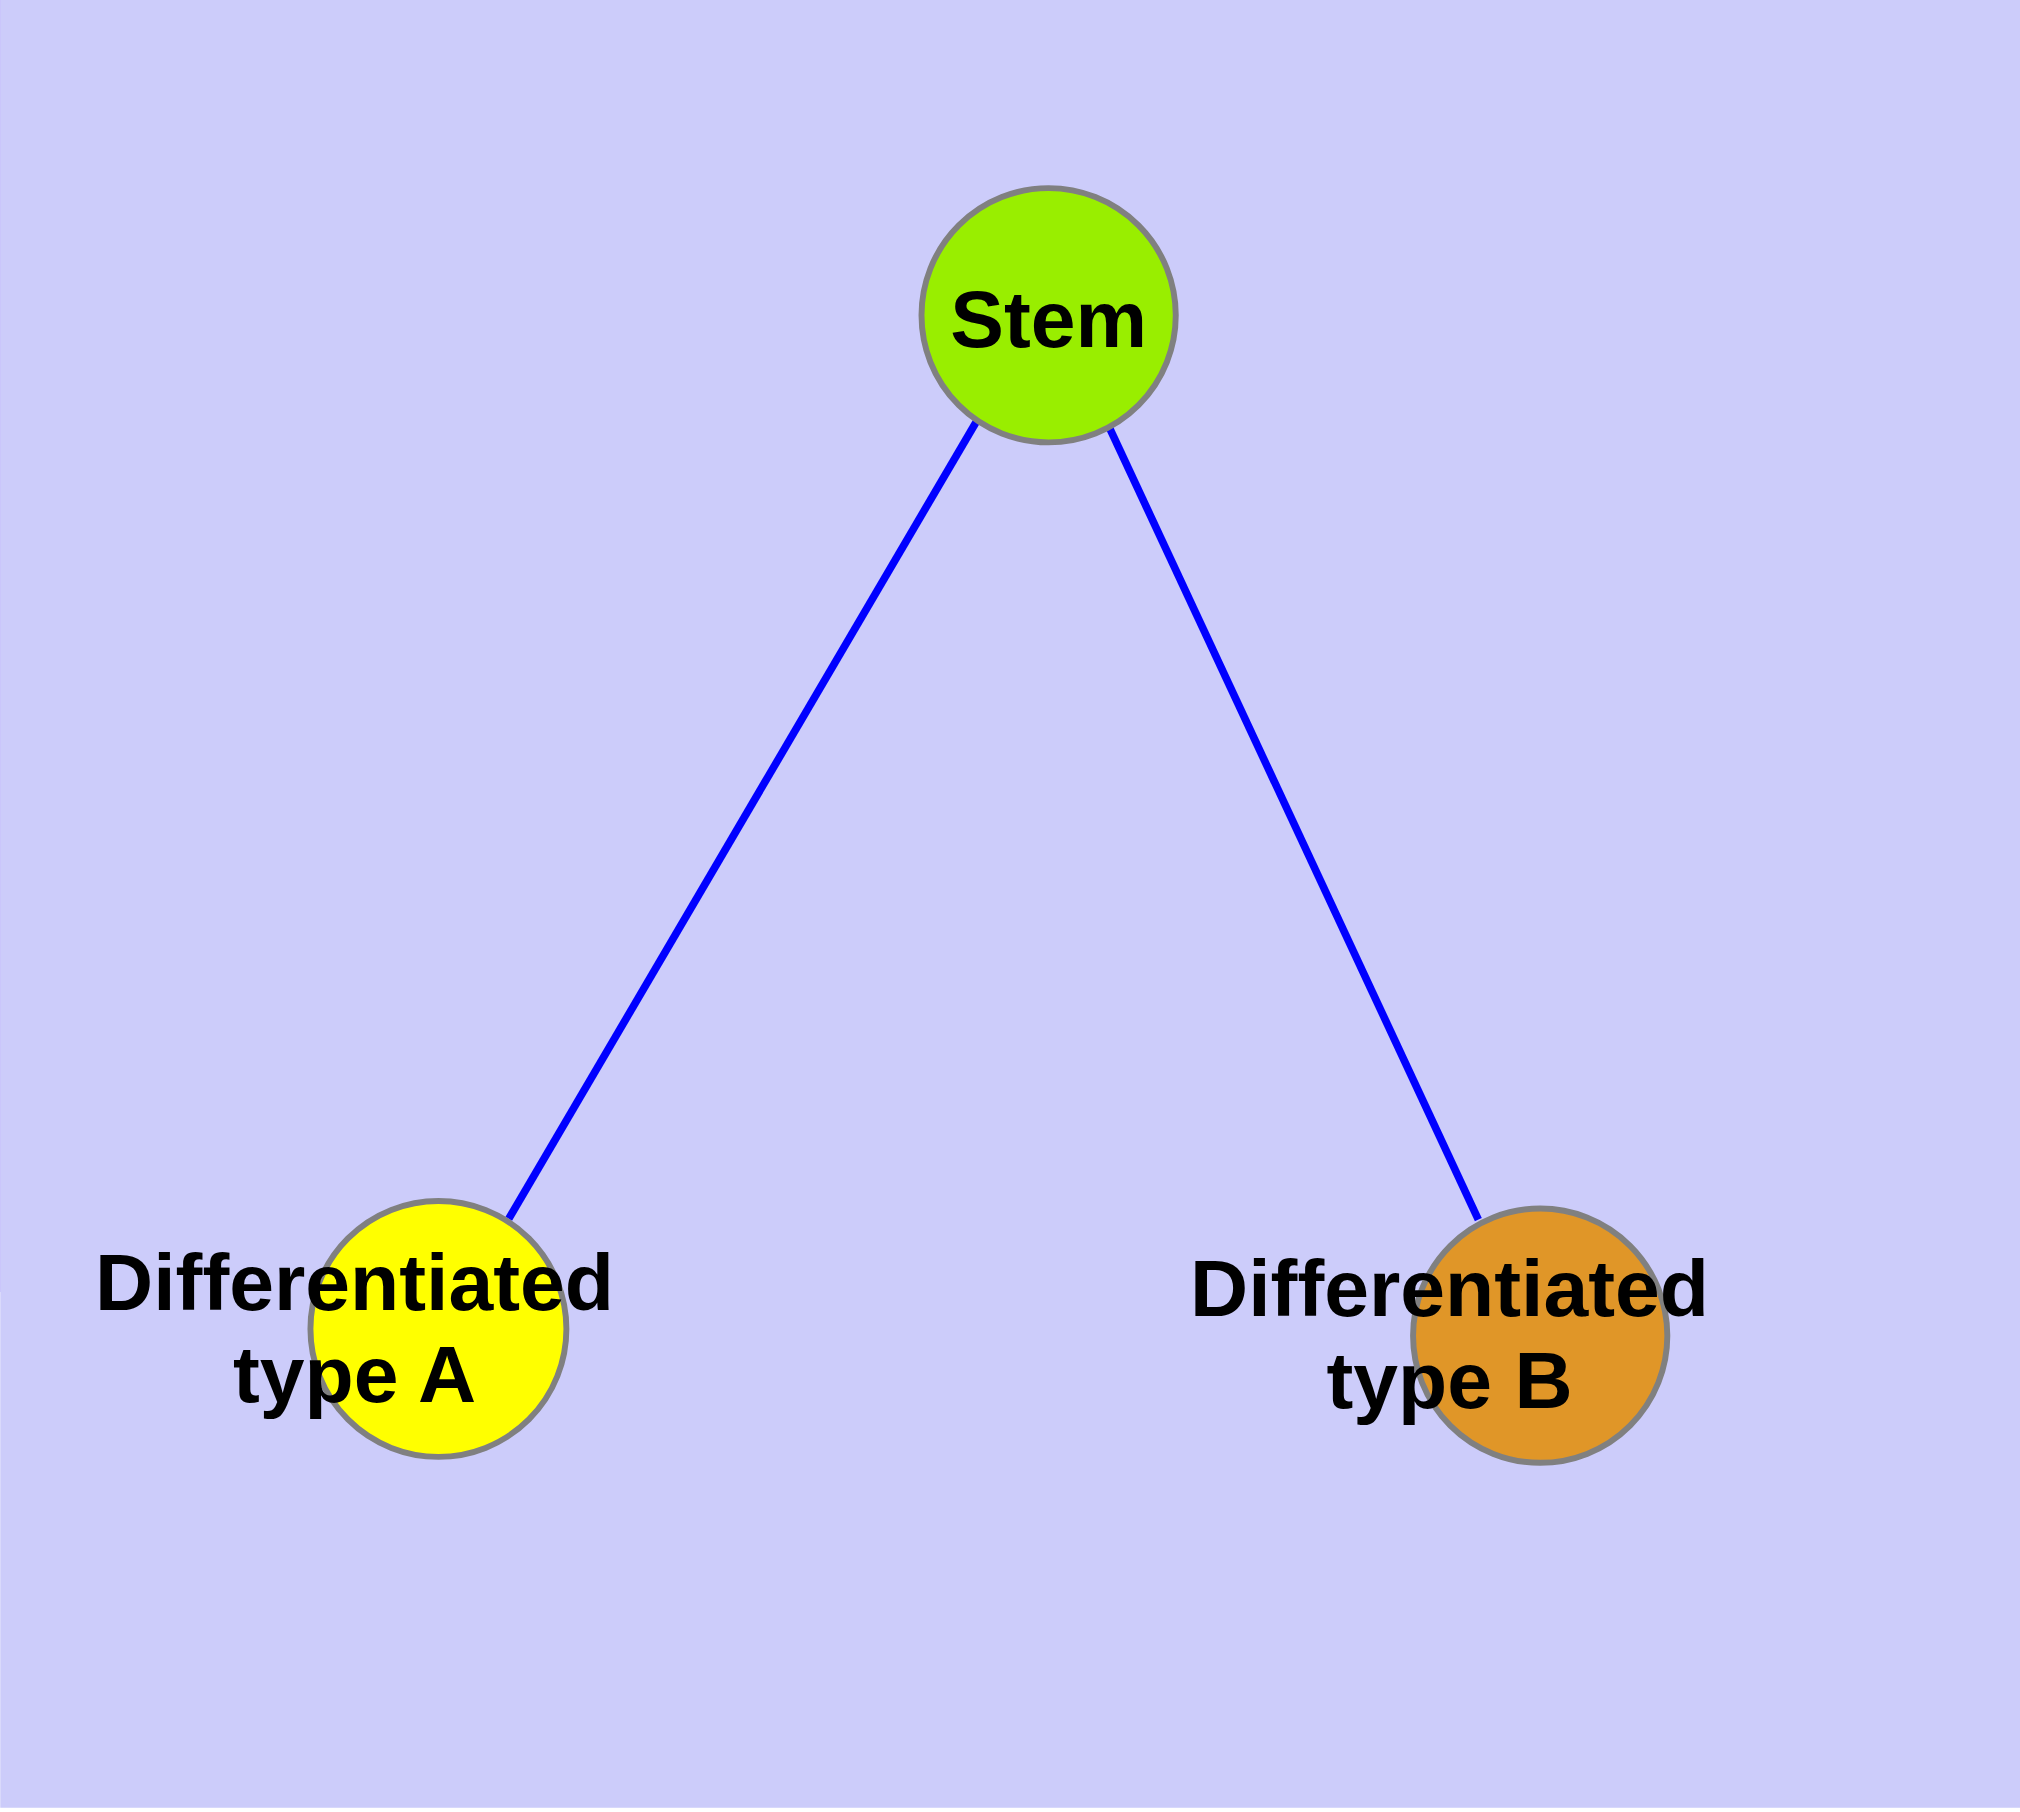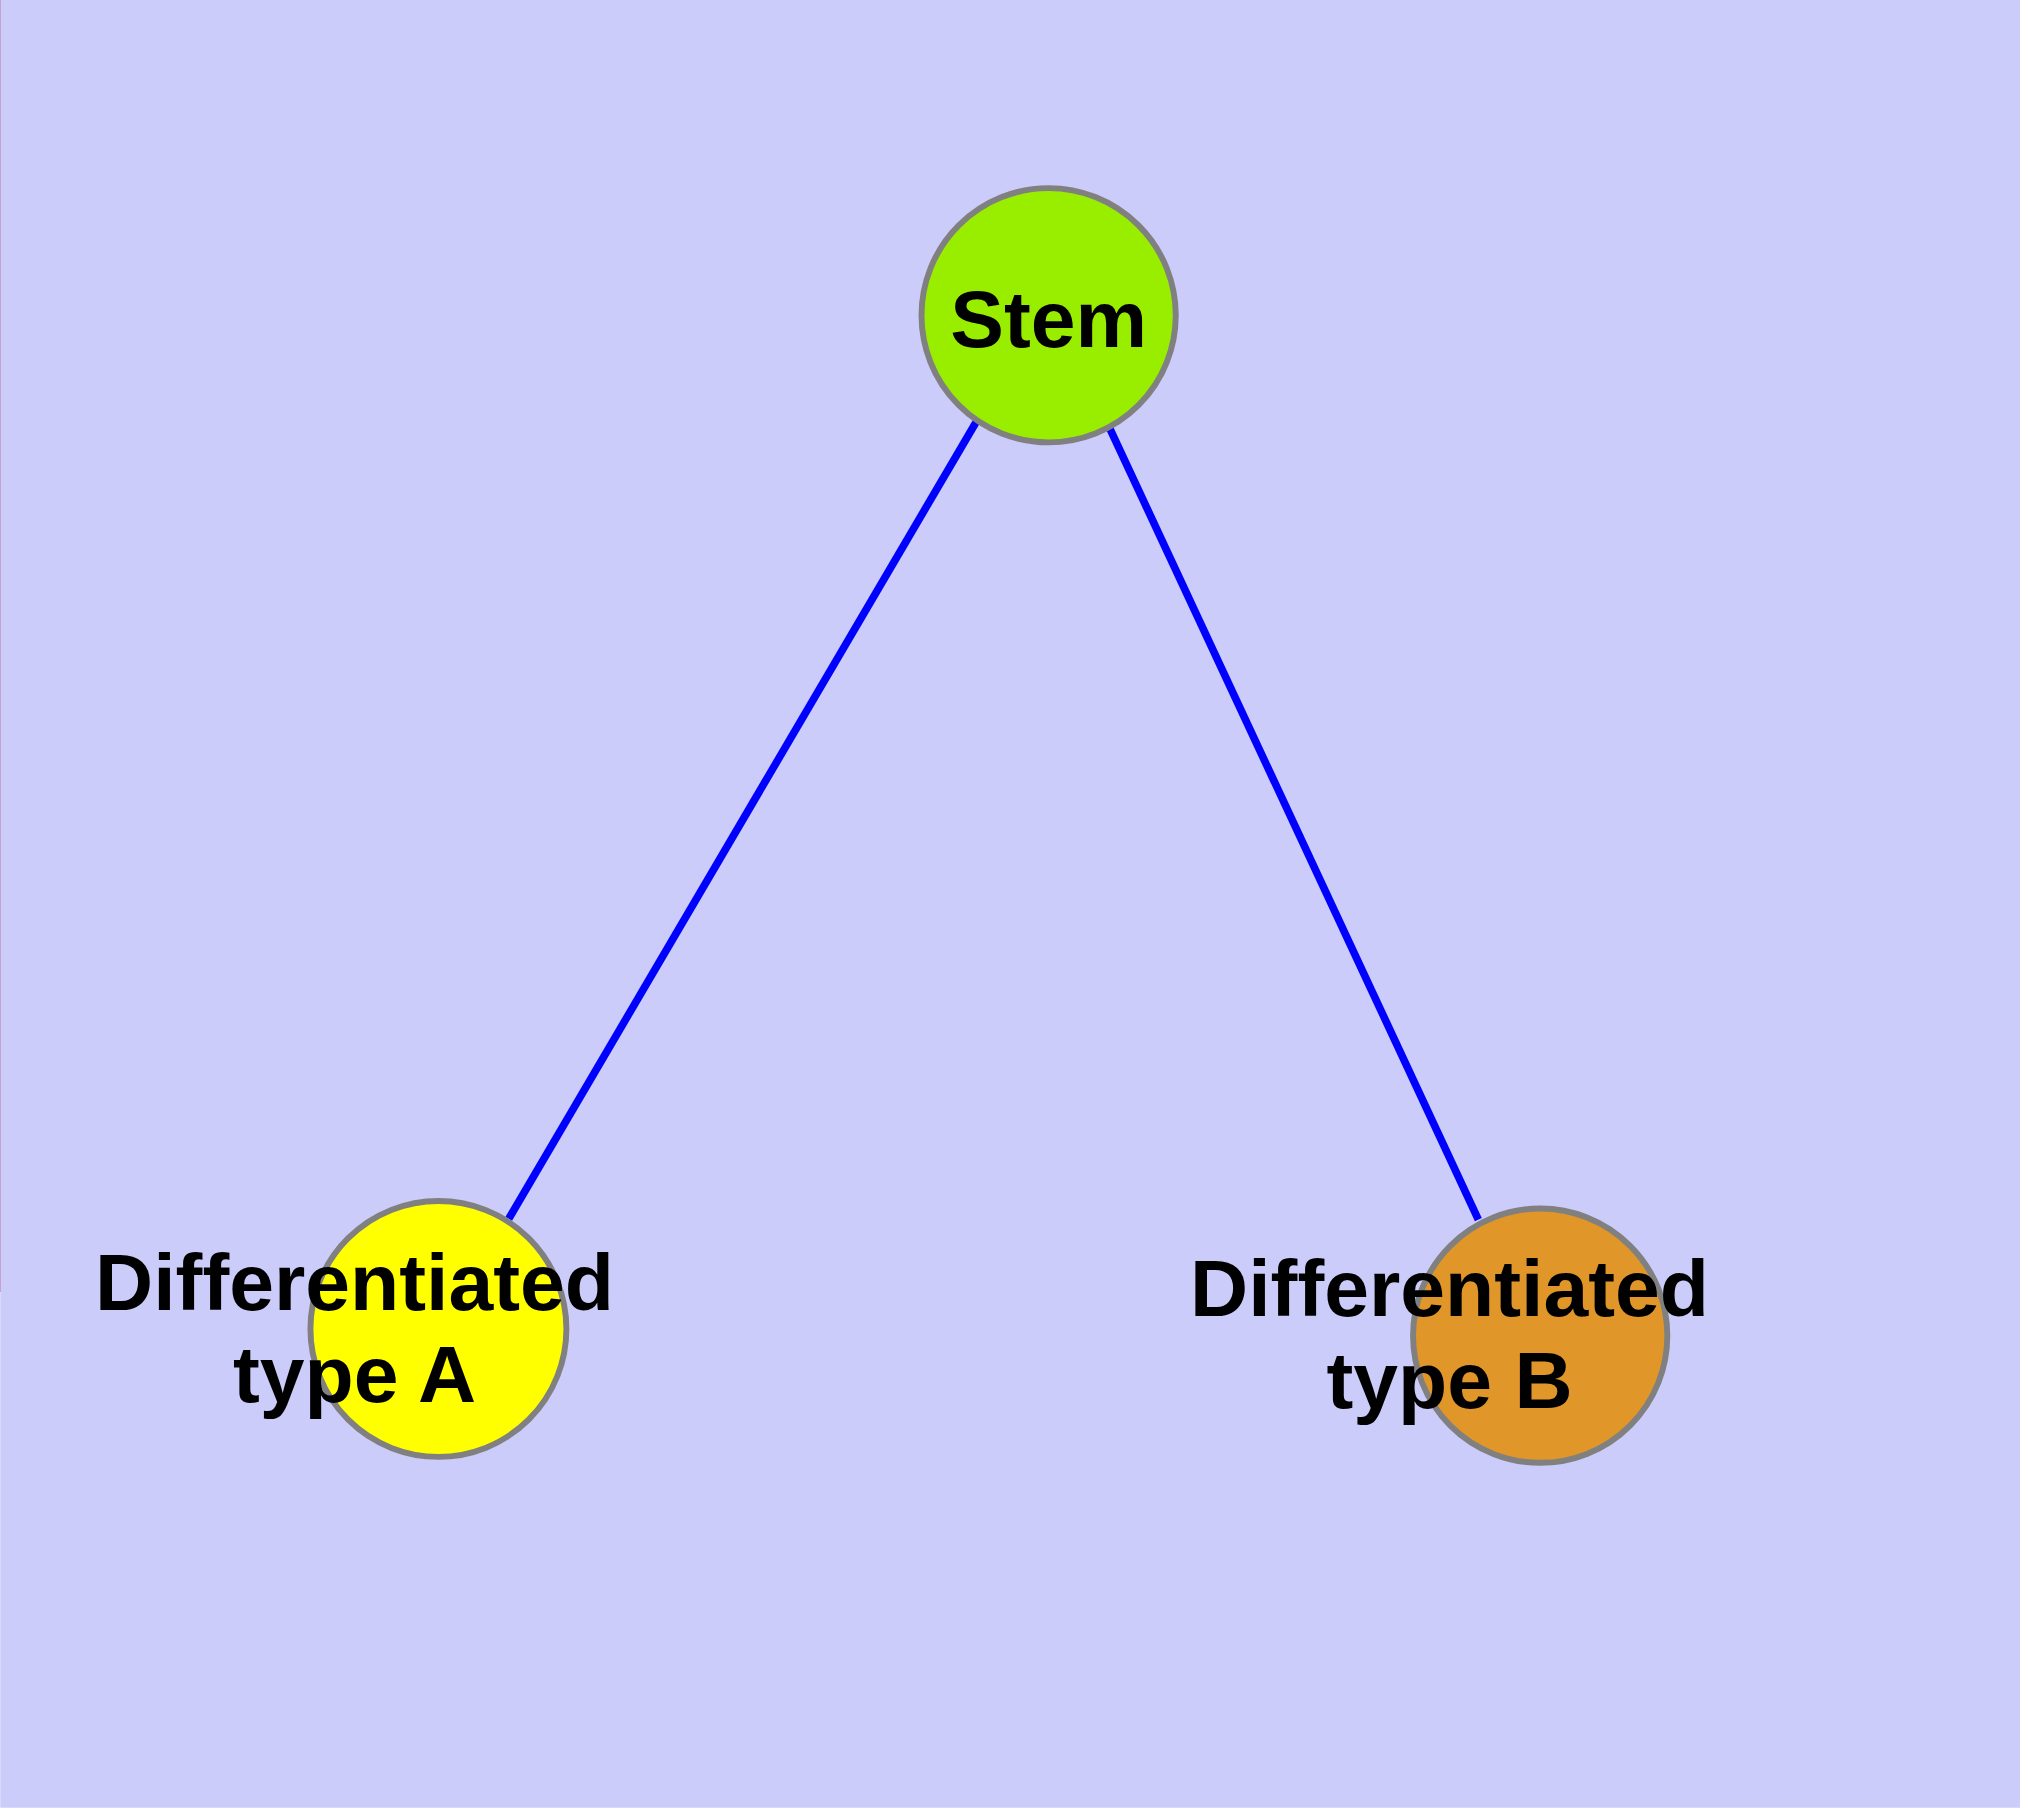--- a/index.html
+++ b/index.html
@@ -10,21 +10,21 @@
   body {
     width: 2021px;
     height: 1812px;
     overflow: hidden;
     font-family: "Liberation Sans", sans-serif;
   }
   #graph-canvas {
     position: relative;
     width: 2021px;
     height: 1292px;
-    background: #be185d;
+    background: #c4b5fd;
     text-decoration: underline;
   }
   #graph-svg {
     position: absolute;
     top: 0;
     left: 0;
     width: 2021px;
     height: 1812px;
     display: block;
   }

